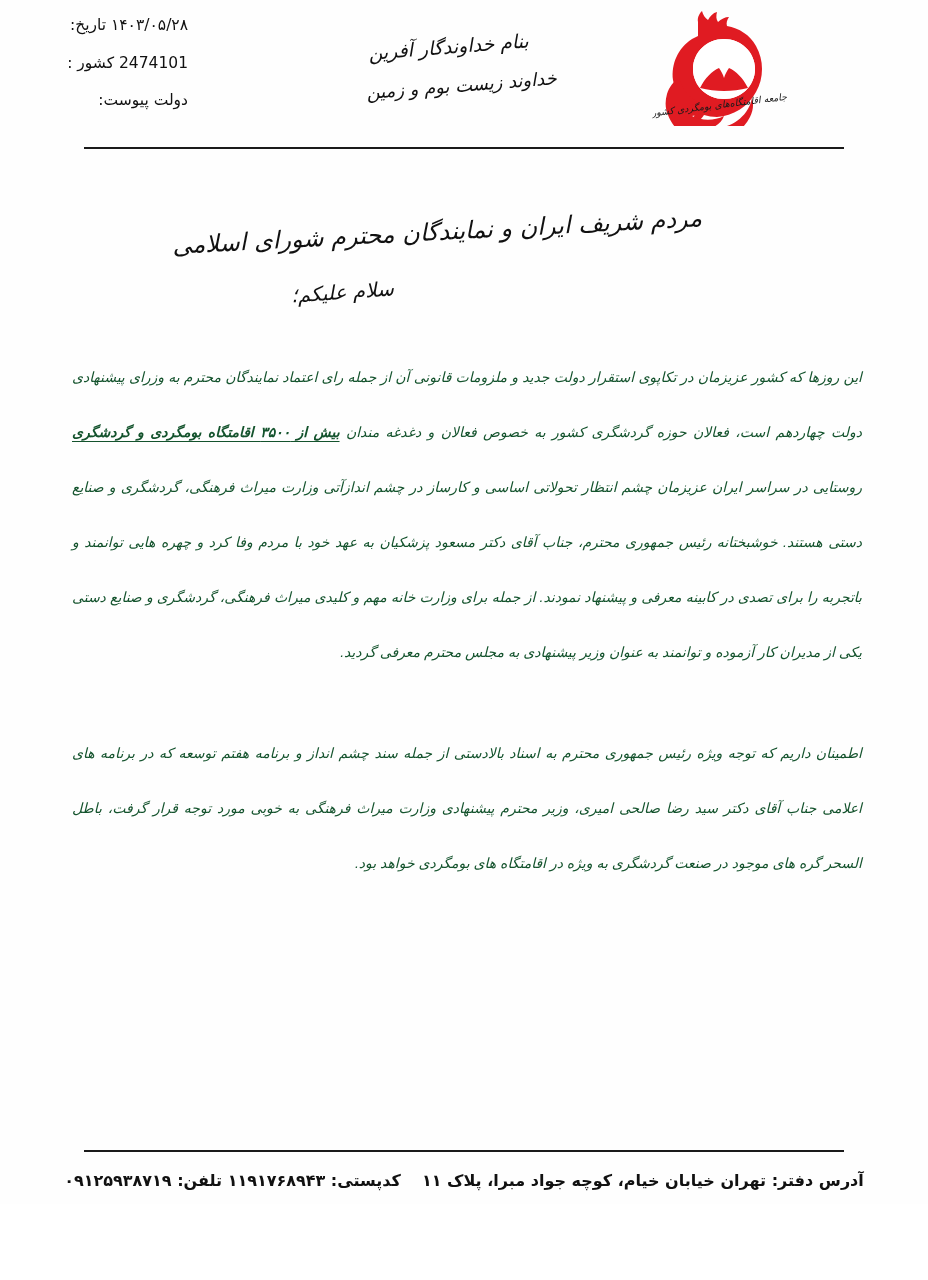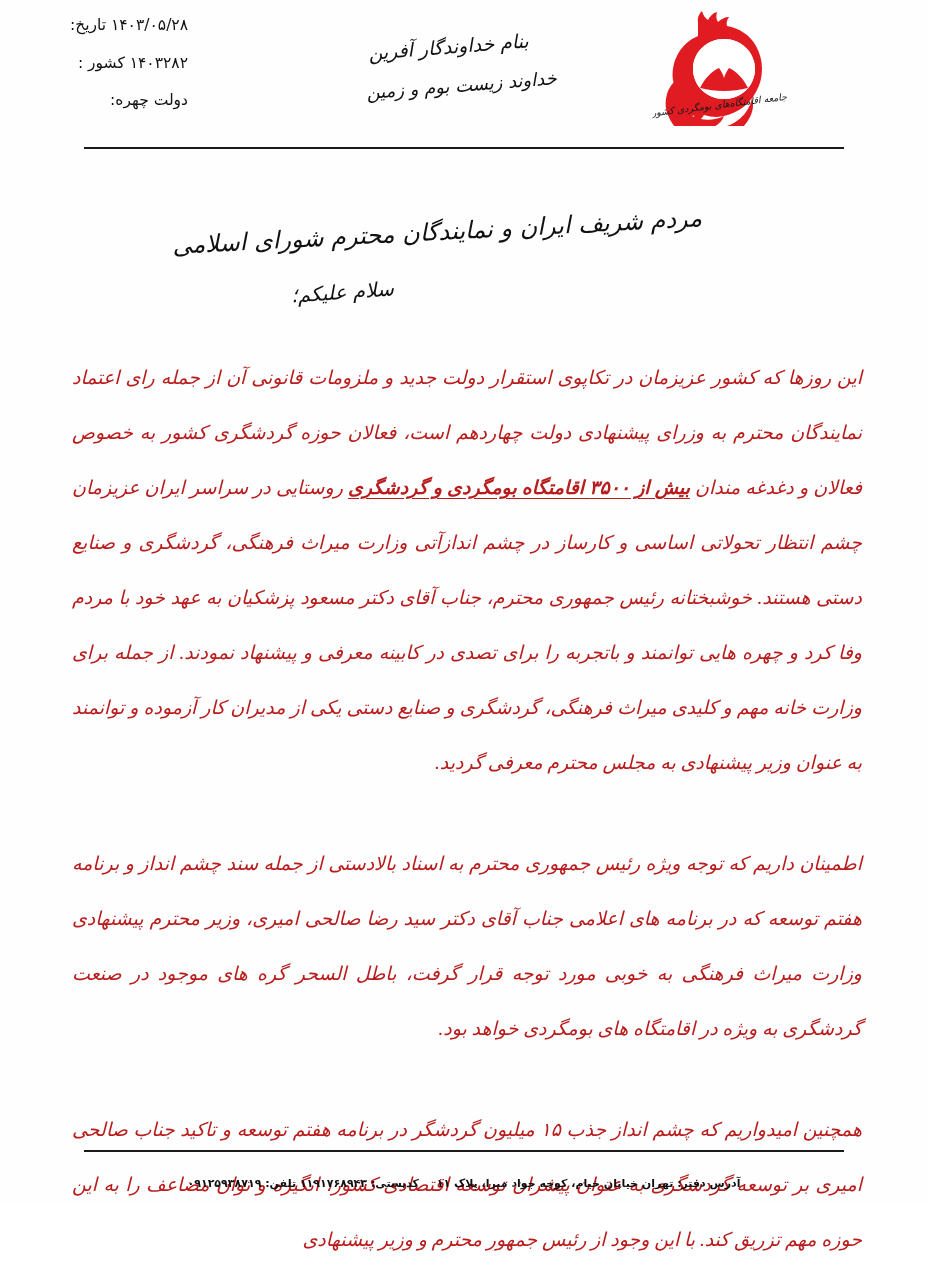--- a/index.html
+++ b/index.html
@@ -138,27 +138,27 @@
     font-family: "DejaVu Serif", "Liberation Serif", serif;
     font-style: italic;
     font-size: 20px;
     transform: rotate(-4deg);
     display: inline-block;
     color: #111;
   }
 
   .para {
     margin-top: 42px;
-    font-family: Liberation Serif, serif;
-    font-style: italic;
-    font-size: 19px;
+    font-family: Liberation Sans, sans-serif;
+    font-style: italic;
+    font-size: 14px;
     line-height: 55px;
     text-align: justify;
     text-align-last: right;
-    color: #b91c1c;
+    color: #14532d;
     letter-spacing: .1px;
   }
   .para.p1 { margin-top: 46px; }
   .para.p2 { margin-top: 46px; }
   .para.p3 { margin-top: 46px; }
 
   .hl {
     font-weight: 700;
     text-decoration: underline;
     text-underline-offset: 4px;
@@ -173,47 +173,47 @@
     height: 0;
     border-top: 2.4px solid #1a1a1a;
   }
   .footer {
     position: absolute;
     left: 60px;
     right: 60px;
     bottom: 14px;
     text-align: center;
     direction: rtl;
-    font-size: 11px;
+    font-size: 16px;
     font-weight: 700;
     color: #111;
     letter-spacing: .1px;
     white-space: nowrap;
   }
   .footer .sep { display: inline-block; width: 10px; }
 </style>
 </head>
 <body>
 
 <div class="page">
 
   <div class="header">
 
     <div class="meta-block">
       <div class="meta-row">
         <span class="mval">۱۴۰۳/۰۵/۲۸</span>
         <span class="mlabel">تاریخ:</span>
       </div>
       <div class="meta-row">
-        <span class="mval">۱۴۰۳۲۸۲</span>
+        <span class="mval">2474101</span>
         <span class="mlabel">کشور :</span>
       </div>
       <div class="meta-row">
         <span class="mval">دولت</span>
-        <span class="mlabel">چهره:</span>
+        <span class="mlabel">پیوست:</span>
       </div>
     </div>
 
     <div class="bism">
       <div class="bism-line l1">بنام خداوندگار آفرین</div>
       <div class="bism-line l2">خداوند زیست بوم و زمین</div>
     </div>
 
     <div class="logo-wrap">
       <svg class="logo-svg" width="170" height="118" viewBox="0 0 170 118" xmlns="http://www.w3.org/2000/svg">
@@ -249,21 +249,20 @@
 
     <div class="salutation">
       <div class="salute-main">مردم شریف ایران و نمایندگان محترم شورای اسلامی</div>
       <div><span class="salute-sub">سلام علیکم؛</span></div>
     </div>
 
     <p class="para p1"><span>این روزها که کشور عزیزمان در تکاپوی استقرار دولت جدید و ملزومات قانونی آن از جمله رای اعتماد نمایندگان محترم به وزرای پیشنهادی دولت چهاردهم است، فعالان حوزه گردشگری کشور به خصوص فعالان و دغدغه مندان </span><span class="hl">بیش از ۳۵۰۰ اقامتگاه بومگردی و گردشگری</span><span> روستایی در سراسر ایران عزیزمان چشم انتظار تحولاتی اساسی و کارساز در چشم اندازآتی وزارت میراث فرهنگی، گردشگری و صنایع دستی هستند. خوشبختانه رئیس جمهوری محترم، جناب آقای دکتر مسعود پزشکیان به عهد خود با مردم وفا کرد و چهره هایی توانمند و باتجربه را برای تصدی در کابینه معرفی و پیشنهاد نمودند. از جمله برای وزارت خانه مهم و کلیدی میراث فرهنگی، گردشگری و صنایع دستی یکی از مدیران کار آزموده و توانمند به عنوان وزیر پیشنهادی به مجلس محترم معرفی گردید.</span></p>
 
     <p class="para p2">اطمینان داریم که توجه ویژه رئیس جمهوری محترم به اسناد بالادستی از جمله سند چشم انداز و برنامه هفتم توسعه که در برنامه های اعلامی جناب آقای دکتر سید رضا صالحی امیری، وزیر محترم پیشنهادی وزارت میراث فرهنگی به خوبی مورد توجه قرار گرفت، باطل السحر گره های موجود در صنعت گردشگری به ویژه در اقامتگاه های بومگردی خواهد بود.</p>
 
-    <p class="para p3">همچنین امیدواریم که چشم انداز جذب ۱۵ میلیون گردشگر در برنامه هفتم توسعه و تاکید جناب صالحی امیری بر توسعه گردشگری به عنوان پیشران توسعه اقتصادی کشور، انگیزه و توان مضاعف را به این حوزه مهم تزریق کند. با این وجود از رئیس جمهور محترم و وزیر پیشنهادی</p>
   </div>
 
   <div class="rule-bottom"></div>
 
   <div class="footer">
     <span>آدرس دفتر:</span>
     <span>تهران خیابان خیام، کوچه جواد مبرا، پلاک ۱۱</span>
     <span class="sep"></span>
     <span>کدپستی:</span>
     <span>۱۱۹۱۷۶۸۹۴۳</span>

